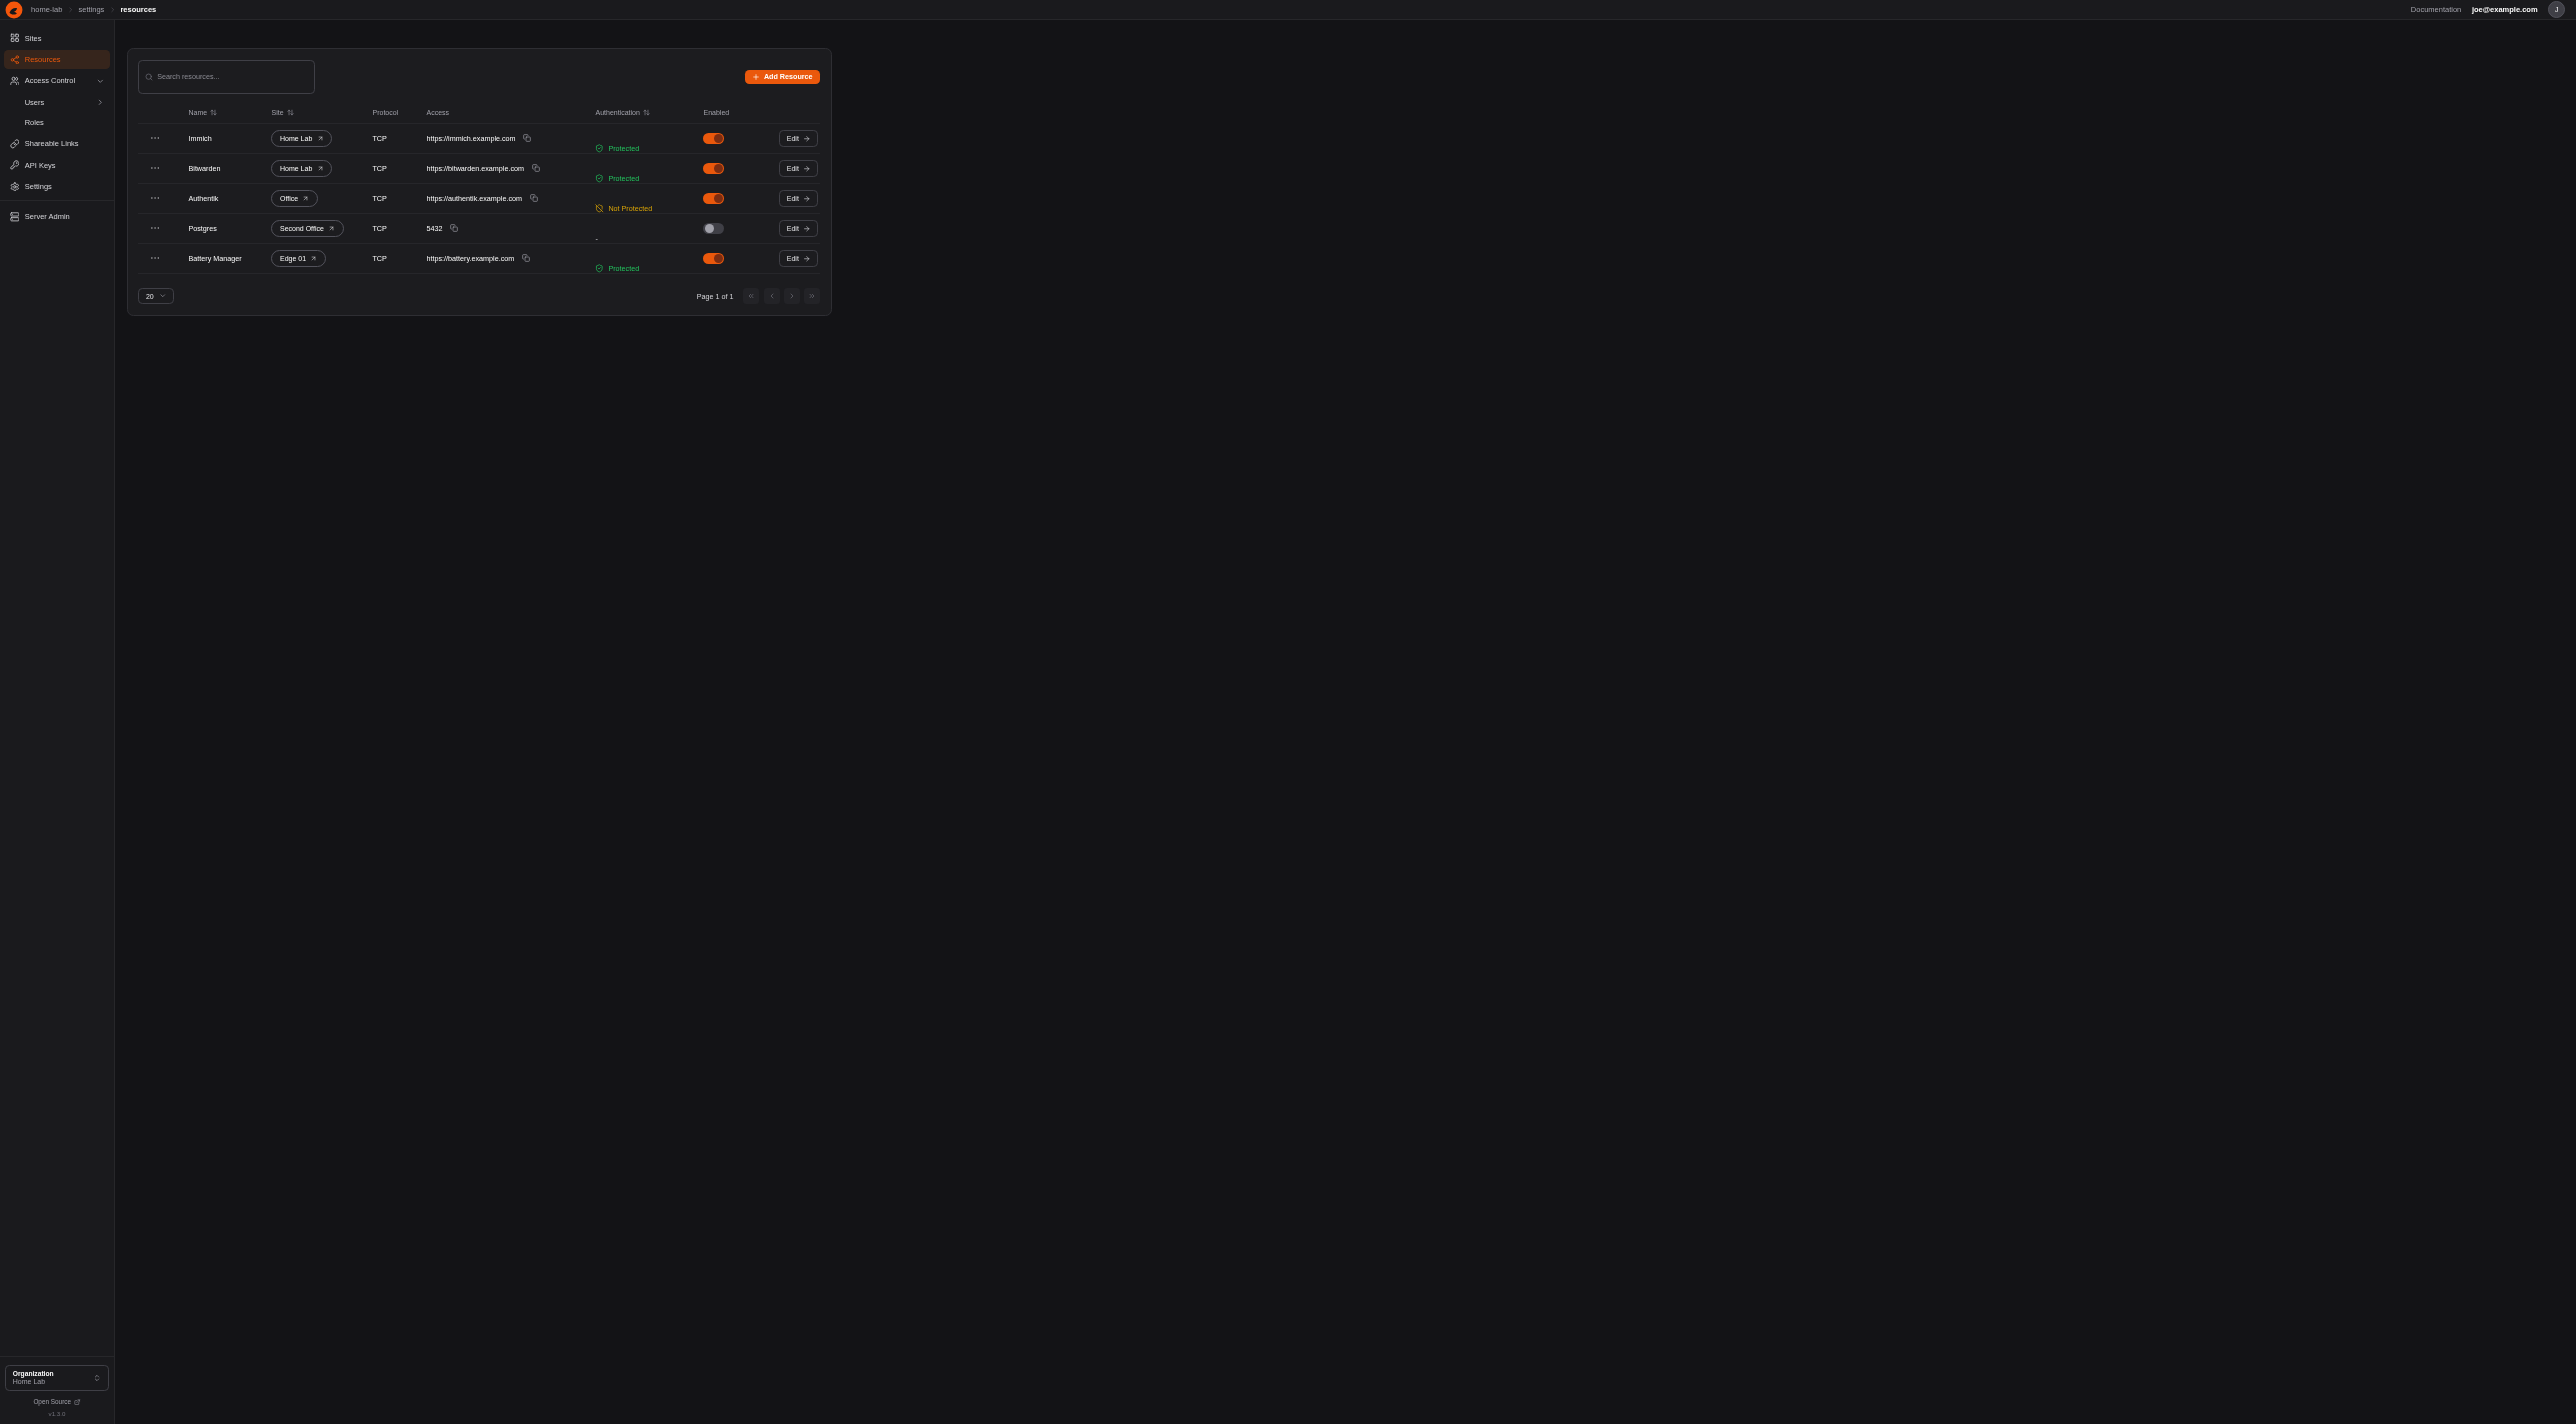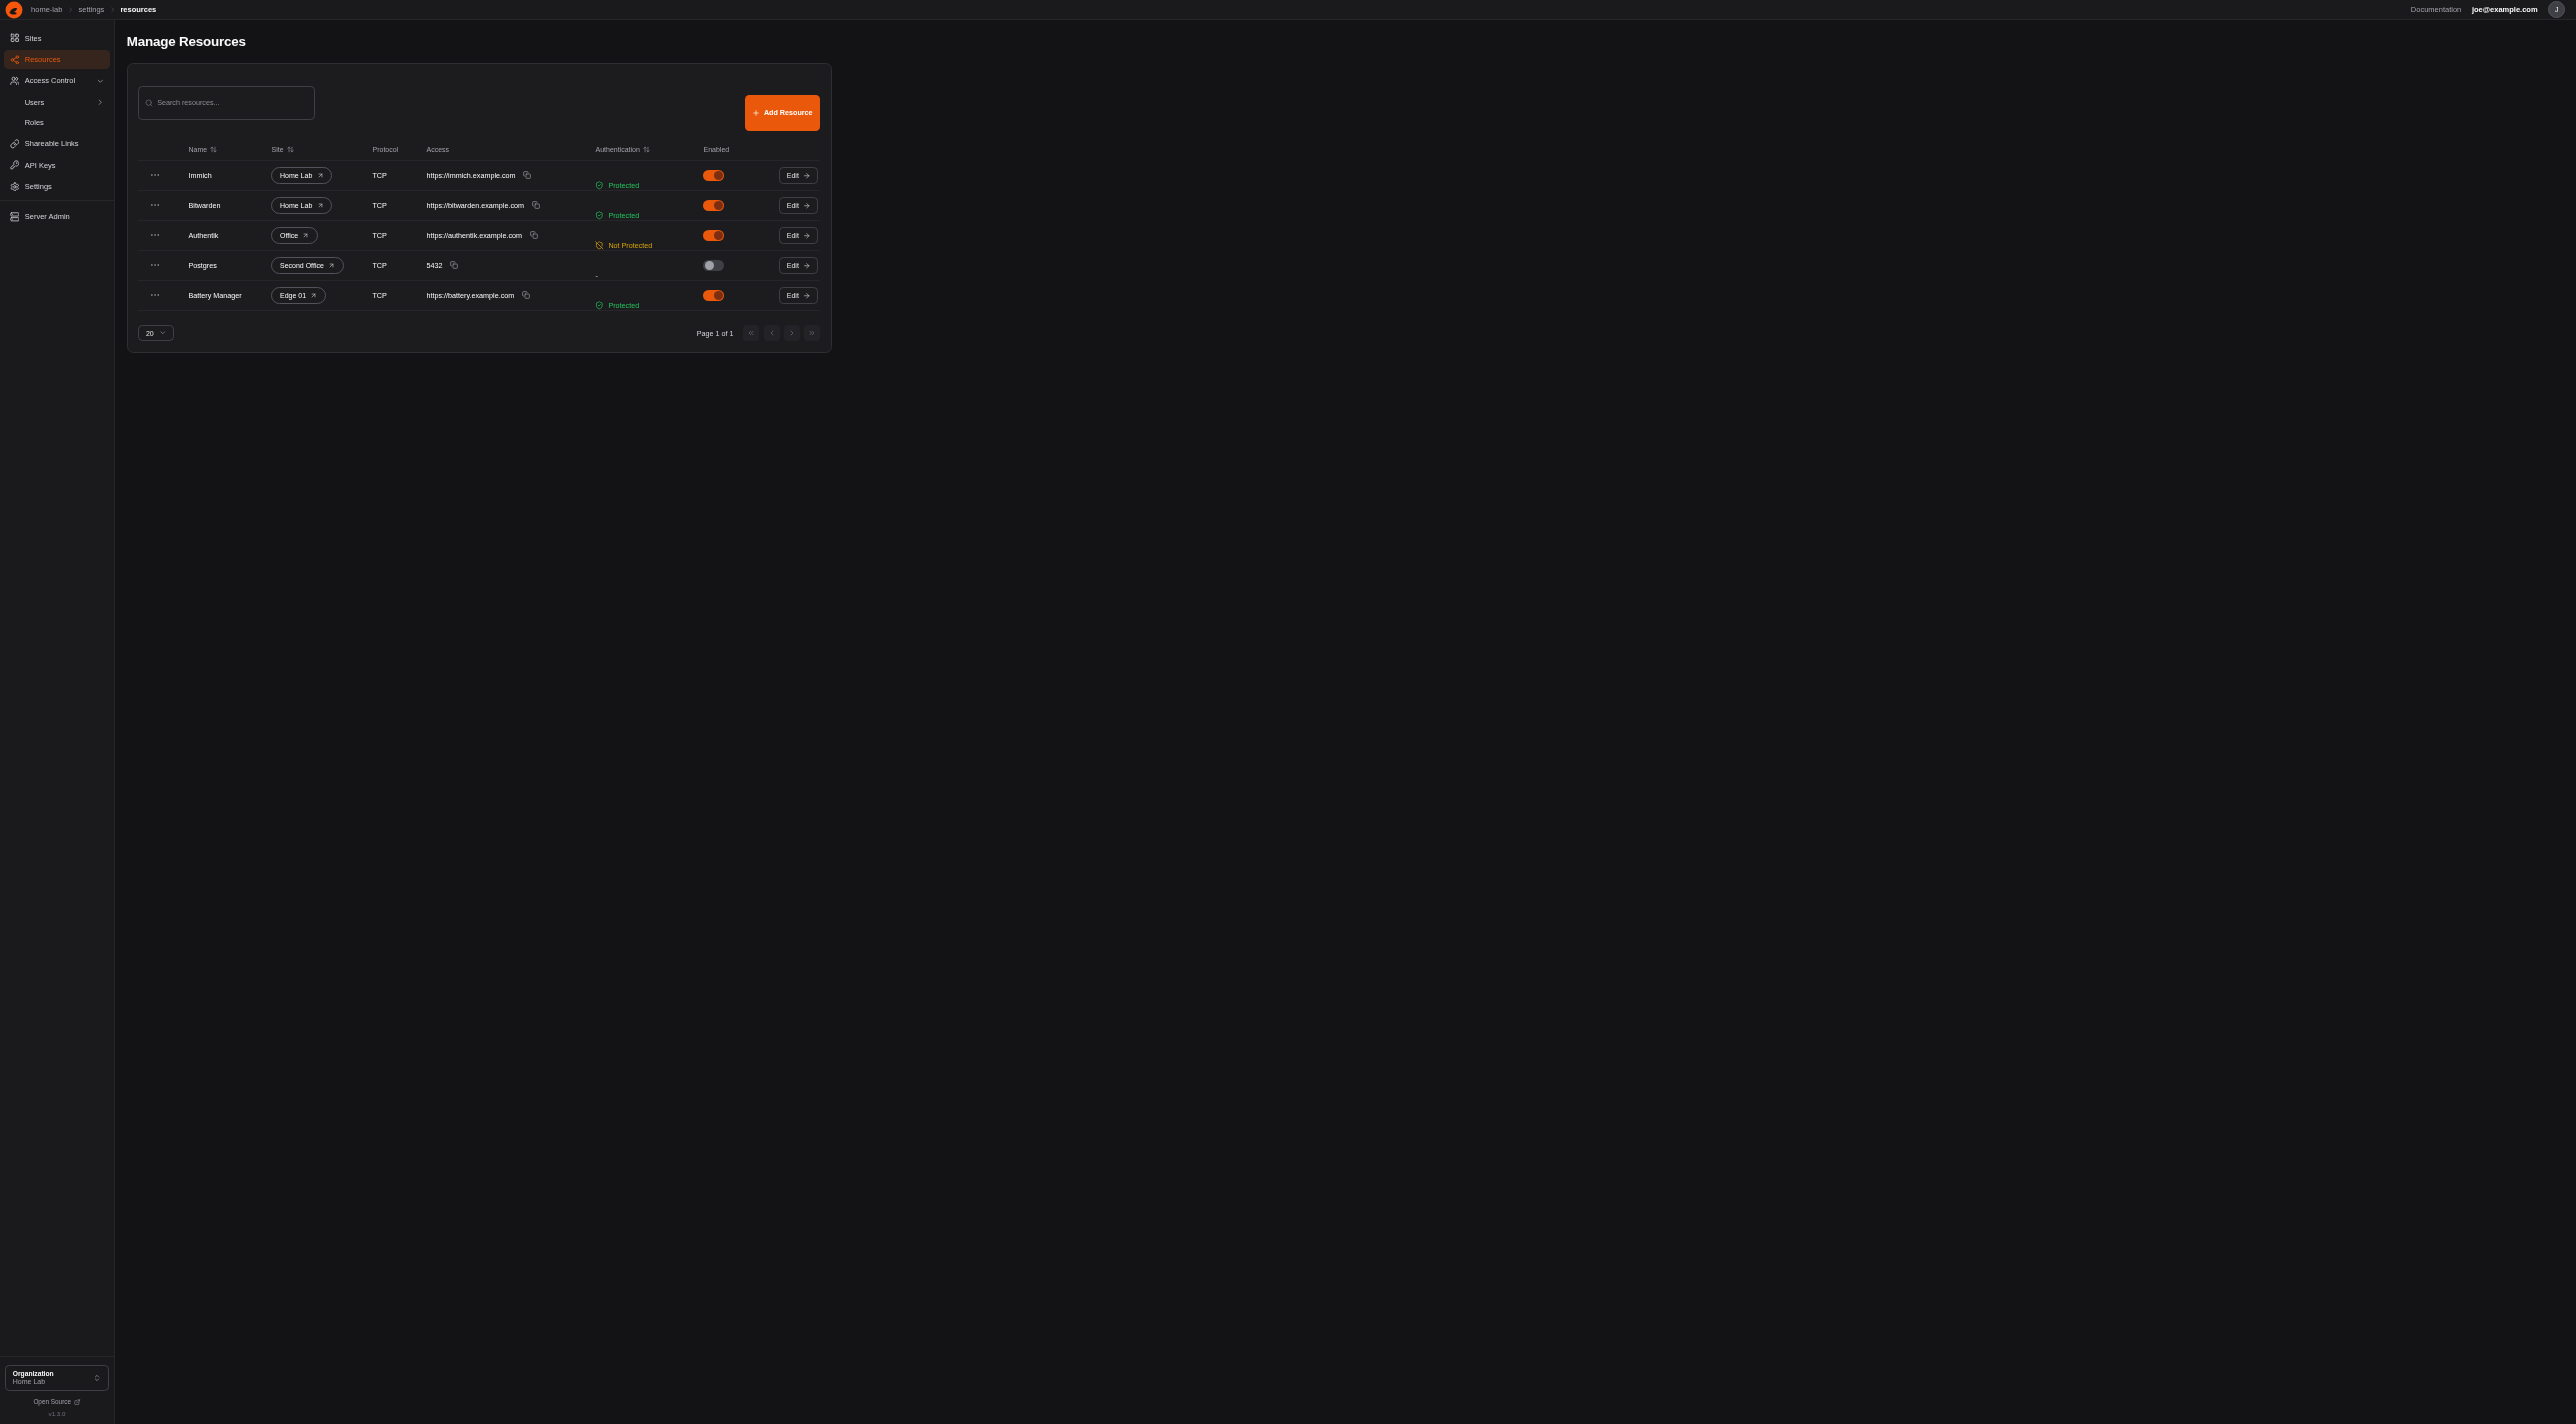--- a/index.html
+++ b/index.html
@@ -74,21 +74,21 @@
   .card-toolbar { display:flex; align-items:center; }
   .search-box {
     display:flex; align-items:center; gap:4.3px; width:177px; height:34px;
     border:0.5px solid #3f3f46; border-radius:4.3px; padding:0 5.4px; color:#71717a; background:transparent;
   }
   .search-box input { background:transparent; border:none; outline:none; color:#e4e4e7; flex:1; font-size:7.2px; font-family:inherit; }
   .search-box input::placeholder { color:#8b8b93; }
   .btn-primary {
     margin-left:auto; display:flex; align-items:center; gap:3.8px;
     background:var(--accent,#ea580c); color:#fff; border:none; border-radius:4.3px;
-    padding:0 7.5px; height:36px; font-size:7.2px; font-weight:600; cursor:pointer; font-family:inherit;margin-top:20px;
+    padding:0 7.5px; height:14px; font-size:7.2px; font-weight:600; cursor:pointer; font-family:inherit;
   }
 
   
   .table { margin-top:8.6px; }
   .trow {
     display:grid;
     grid-template-columns:50px 83px 101px 54px 169px 108px 74px 1fr;
     align-items:center; min-height:28px; border-bottom:0.5px solid #26262a;
   }
   .trow.thead { min-height:21.5px; color:#a1a1aa; font-size:7px; }
@@ -298,21 +298,20 @@
                 <path d="M10 14 21 3"></path>
                 <path d="M18 13v6a2 2 0 0 1-2 2H5a2 2 0 0 1-2-2V8a2 2 0 0 1 2-2h6"></path>
               </svg>
             </span>
         </div>
         <div class="version">v1.3.0</div>
       </div>
     </div>
 
     <div class="main">
-      <h1 class="page-title">Manage Resources</h1>
 
       <div class="card">
         <div class="card-toolbar">
           <div class="search-box">
             <span class="icon">
                 <svg viewBox="0 0 24 24" width="8" height="8" fill="none" stroke="currentColor" stroke-width="2" stroke-linecap="round" stroke-linejoin="round">
                   <circle cx="11" cy="11" r="8"></circle>
                   <path d="m21 21-4.35-4.35"></path>
                 </svg>
               </span>

